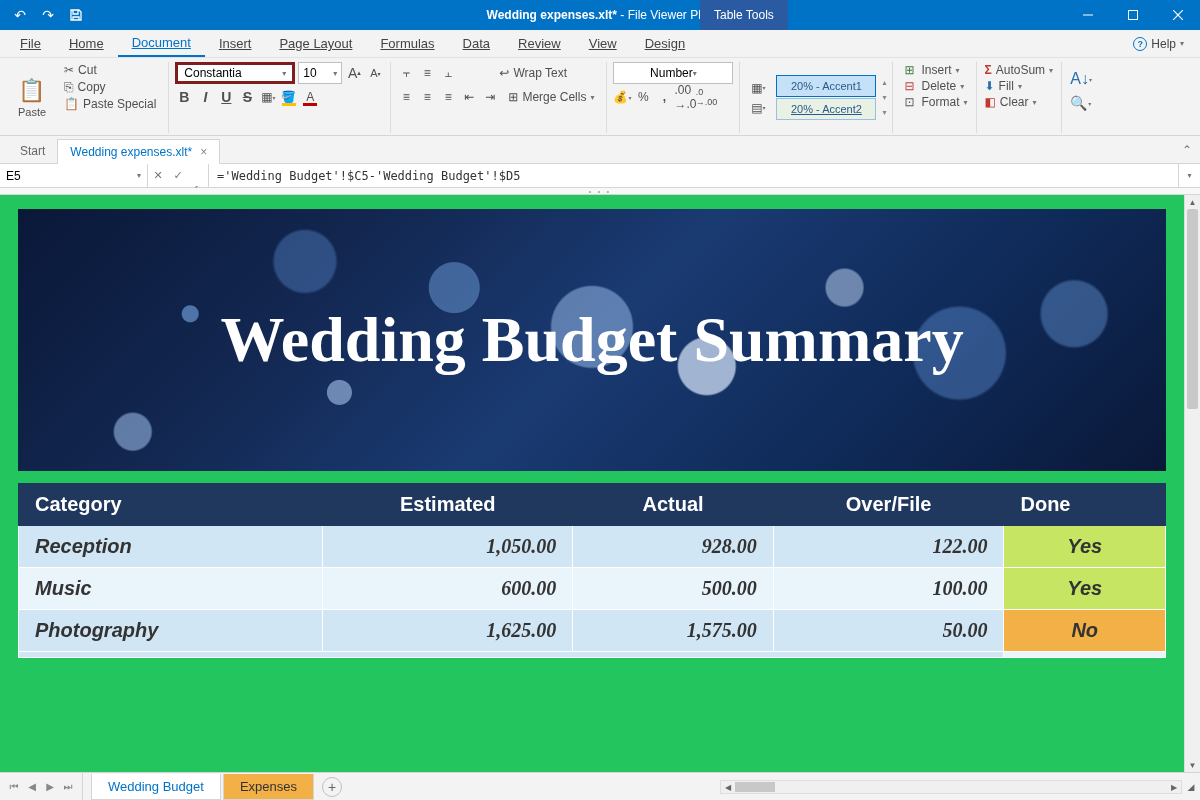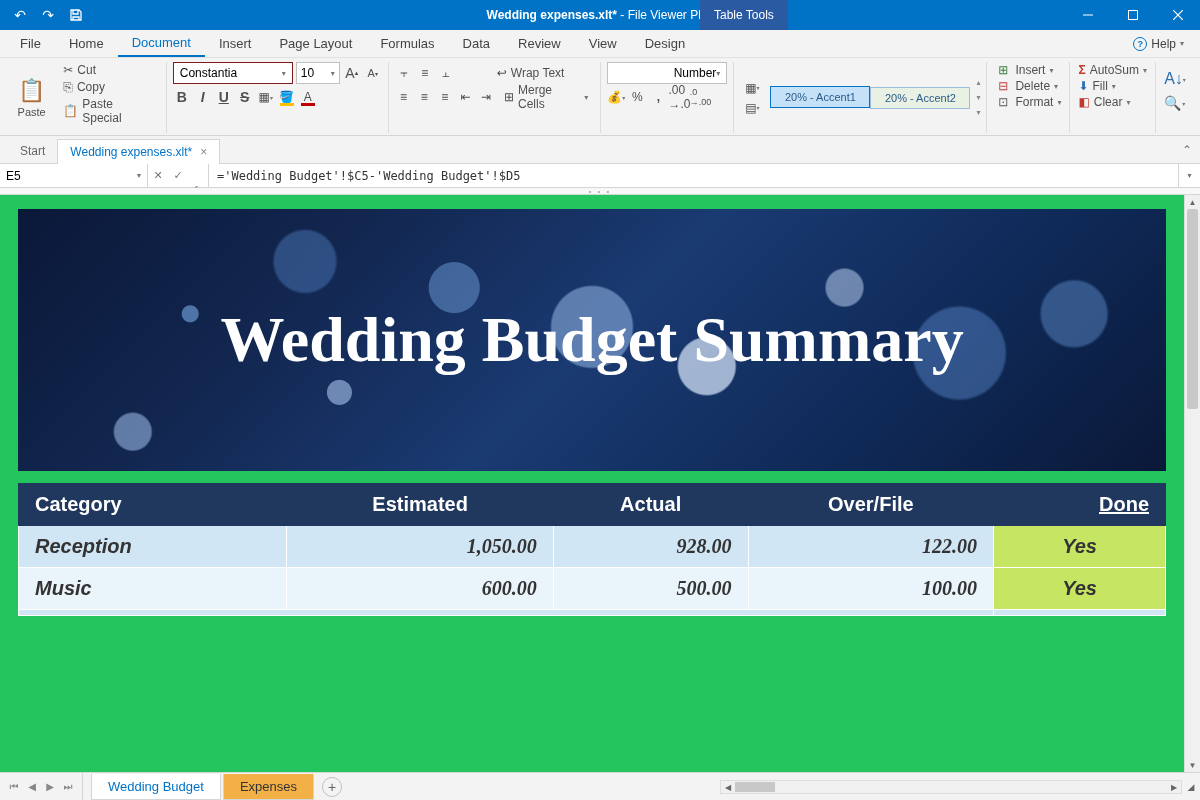--- a/index.html
+++ b/index.html
@@ -10,42 +10,42 @@
 .tb-left { display: flex; align-items: center; gap: 4px; padding-left: 8px; }
 .tb-icon { width: 24px; height: 24px; display: flex; align-items: center; justify-content: center; color: #fff; font-size: 14px; }
 .tb-title { position: absolute; left: 0; right: 0; text-align: center; font-size: 12px; pointer-events: none; }
 .tb-title .bold { font-weight: 600; }
 .tb-tools { position: absolute; left: 700px; top: 0; background: #2a5aa2; height: 30px; padding: 0 14px; display: flex; align-items: center; font-size: 12px; color: #fff; }
 .tb-right { margin-left: auto; display: flex; }
 .win-btn { width: 45px; height: 30px; display: flex; align-items: center; justify-content: center; color: #fff; }
 
 
 .menubar { height: 28px; background: #f3f3f3; border-bottom: 1px solid #e1e1e1; display: flex; align-items: stretch; padding: 0 6px; }
-.menu-item { padding: 0 14px; display: flex; align-items: center; color: #444; font-size: 13px; cursor: pointer; }
+.menu-item { padding: 0 14px; display: flex; align-items: center; color: #444; font-size: 13px; cursor: pointer; text-decoration: underline; }
 .menu-item.active { color: #0173c7; border-bottom: 2px solid #0173c7; }
 .menu-help { margin-left: auto; display: flex; align-items: center; gap: 4px; color: #444; padding: 0 10px; }
 .help-q { width: 14px; height: 14px; border: 1px solid #0173c7; color: #0173c7; border-radius: 50%; display: flex; align-items: center; justify-content: center; font-size: 9px; font-weight: bold; }
 
 
 .ribbon { height: 78px; background: #f3f3f3; border-bottom: 1px solid #d5d5d5; display: flex; padding: 4px 6px 2px; gap: 0; }
 .rgroup { display: flex; flex-direction: column; padding: 0 6px; border-right: 1px solid #dcdcdc; }
 .rgroup:last-child { border-right: none; }
 .rrow { display: flex; align-items: center; gap: 3px; height: 22px; }
 .rrow + .rrow { margin-top: 2px; }
 .ricon { width: 18px; height: 18px; display: flex; align-items: center; justify-content: center; color: #505050; font-size: 12px; cursor: pointer; }
 .rbtn { display: flex; align-items: center; gap: 4px; padding: 1px 6px; color: #505050; font-size: 12px; cursor: pointer; }
 .rbig { width: 40px; display: flex; flex-direction: column; align-items: center; justify-content: center; color: #505050; font-size: 11px; gap: 2px; }
 .rbig .ico { font-size: 22px; }
-.font-select { width: 120px; height: 22px; border: 1px solid #7f1d1d; background: #fff; padding: 0 6px; font-size: 12px; display: flex; align-items: center; justify-content: space-between; }
+.font-select { width: 120px; height: 22px; border: 3px solid #7f1d1d; background: #fff; padding: 0 6px; font-size: 12px; display: flex; align-items: center; justify-content: space-between; }
 .size-select { width: 44px; height: 22px; border: 1px solid #c0c0c0; background: #fff; padding: 0 4px; font-size: 12px; display: flex; align-items: center; justify-content: space-between; }
-.num-select { width: 120px; height: 22px; border: 1px solid #c0c0c0; background: #fff; padding: 0 6px; font-size: 12px; display: flex; align-items: center; justify-content: flex-end; }
+.num-select { width: 120px; height: 22px; border: 1px solid #c0c0c0; background: #fff; padding: 0 6px; font-size: 12px; display: flex; align-items: center; justify-content: center; }
 .drop-arrow { font-size: 8px; color: #777; }
 .accent-box { width: 100px; height: 22px; border: 1px solid #9bbedf; display: flex; align-items: center; justify-content: center; font-size: 11px; color: #2a5a8a; }
 .accent-box.sel { background: #c5e1f7; border-color: #0173c7; }
-.accent-box.alt { background: #e8f1e3; margin-top: 1px; }
+.accent-box.alt { background: #e8f1e3; margin-top: 1px; text-decoration: underline; }
 .cells-row { display: flex; align-items: center; gap: 4px; font-size: 12px; color: #505050; padding: 1px 2px; cursor: pointer; }
 .cells-row .ci { width: 16px; text-align: center; color: #417c41; }
 .cells-row.del .ci { color: #c04040; }
 .cells-row.fmt .ci { color: #5a5a5a; }
 .fmt-char { font-weight: bold; font-size: 14px; }
 
 
 .editor-tabs { height: 28px; background: #f3f3f3; border-bottom: 1px solid #d5d5d5; display: flex; align-items: flex-end; padding-left: 8px; position: relative; }
 .etab { padding: 5px 12px; border: 1px solid #d5d5d5; border-bottom: none; background: #fff; font-size: 12px; display: flex; align-items: center; gap: 8px; margin-top: 47px; }
 .etab.start { background: transparent; border: none; color: #666; }
@@ -266,21 +266,21 @@
       <div class="ricon" style="font-size:12px;">.00<br>→.0</div>
       <div class="ricon" style="font-size:9px;">.0<br>→.00</div>
     </div>
   </div>
 
   <div class="rgroup" style="flex-direction:row;gap:6px;align-items:center;">
     <div style="display:flex;flex-direction:column;gap:2px;">
       <div class="ricon" style="width:24px;">▦<span class="drop-arrow" style="font-size:6px;">▾</span></div>
       <div class="ricon" style="width:24px;">▤<span class="drop-arrow" style="font-size:6px;">▾</span></div>
     </div>
-    <div style="display:flex;flex-direction:row;">
+    <div style="display:flex;flex-direction:column;">
       <div class="accent-box sel">20% - Accent1</div>
       <div class="accent-box alt">20% - Accent2</div>
     </div>
     <div style="display:flex;flex-direction:column;gap:6px;color:#888;font-size:8px;">
       <span>▴</span>
       <span>▾</span>
       <span>▾</span>
     </div>
   </div>
 
@@ -360,39 +360,46 @@
     <div class="banner">
       <div class="banner-title">Wedding Budget Summary</div>
     </div>
     <table class="budget-tbl">
       <thead>
           <tr id="budget-head">
             <th>Category</th>
             <th style="text-align: center;">Estimated</th>
             <th style="text-align: center;">Actual</th>
             <th style="text-align: center;">Over/File</th>
-            <th style="text-align: right; text-decoration: underline;">Done</th>
+            <th style="text-align: left;">Done</th>
           </tr>
         </thead>
       <tbody id="budget-body">
           <tr>
             <td class="cat">Reception</td>
             <td class="num">1,050.00</td>
             <td class="num">928.00</td>
             <td class="num">122.00</td>
             <td class="done yes">Yes</td>
           </tr>
           <tr>
             <td class="cat">Music</td>
             <td class="num">600.00</td>
             <td class="num">500.00</td>
             <td class="num">100.00</td>
             <td class="done yes">Yes</td>
           </tr>
           <tr>
+            <td class="cat">Photography</td>
+            <td class="num">1,625.00</td>
+            <td class="num">1,575.00</td>
+            <td class="num">50.00</td>
+            <td class="done no">No</td>
+          </tr>
+          <tr>
             <td colspan="4" style="padding: 0px; background: rgb(208, 230, 245); height: 6px;"></td>
             <td class="partial-row" style="padding: 0px;"></td>
           </tr>
         </tbody>
     </table>
   </div>
   <div class="v-scroll">
     <div class="v-arrow up">▲</div>
     <div class="v-thumb"></div>
     <div class="v-arrow dn">▼</div>

